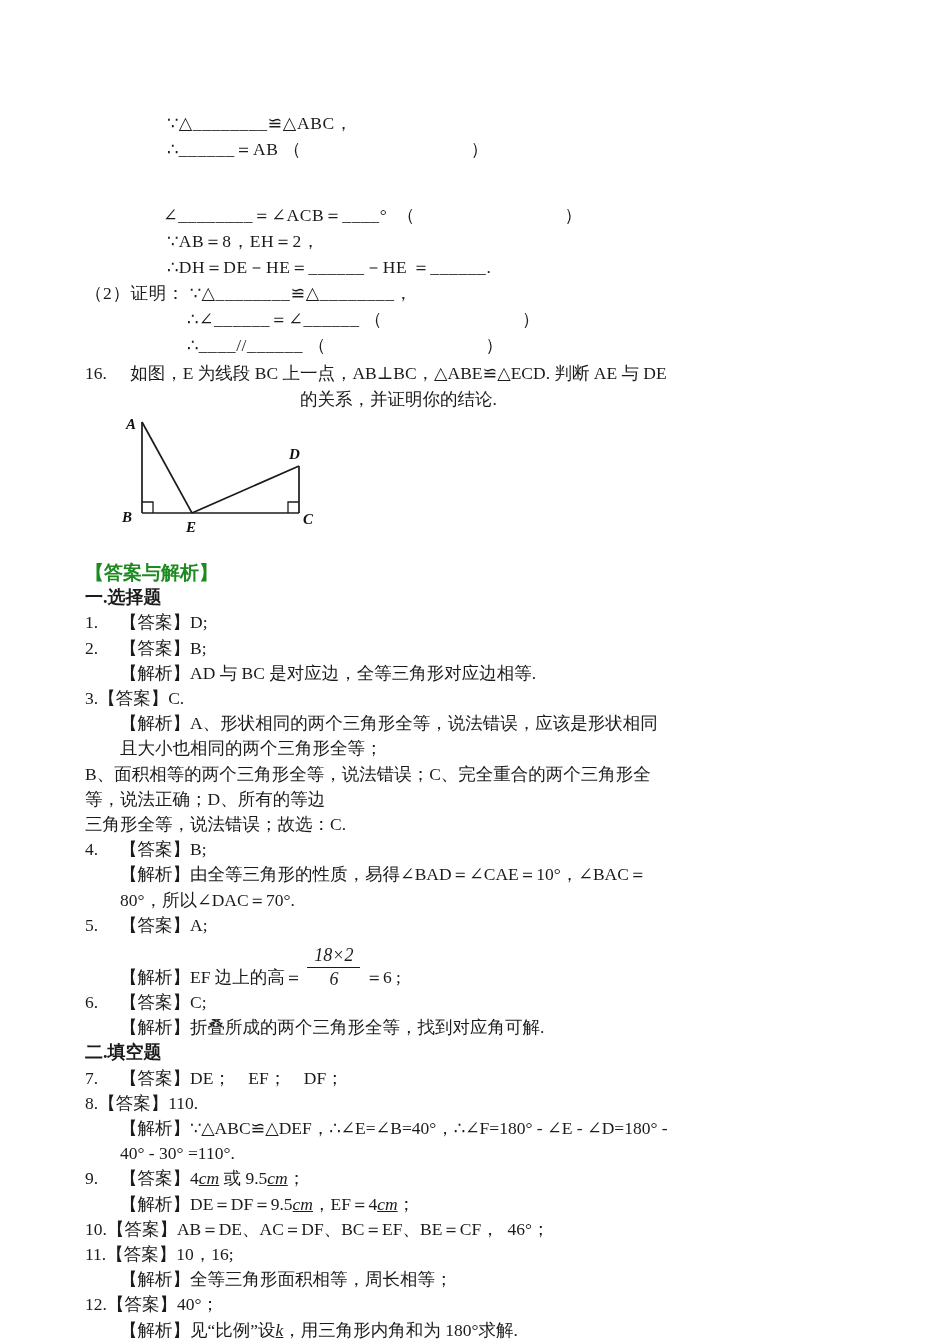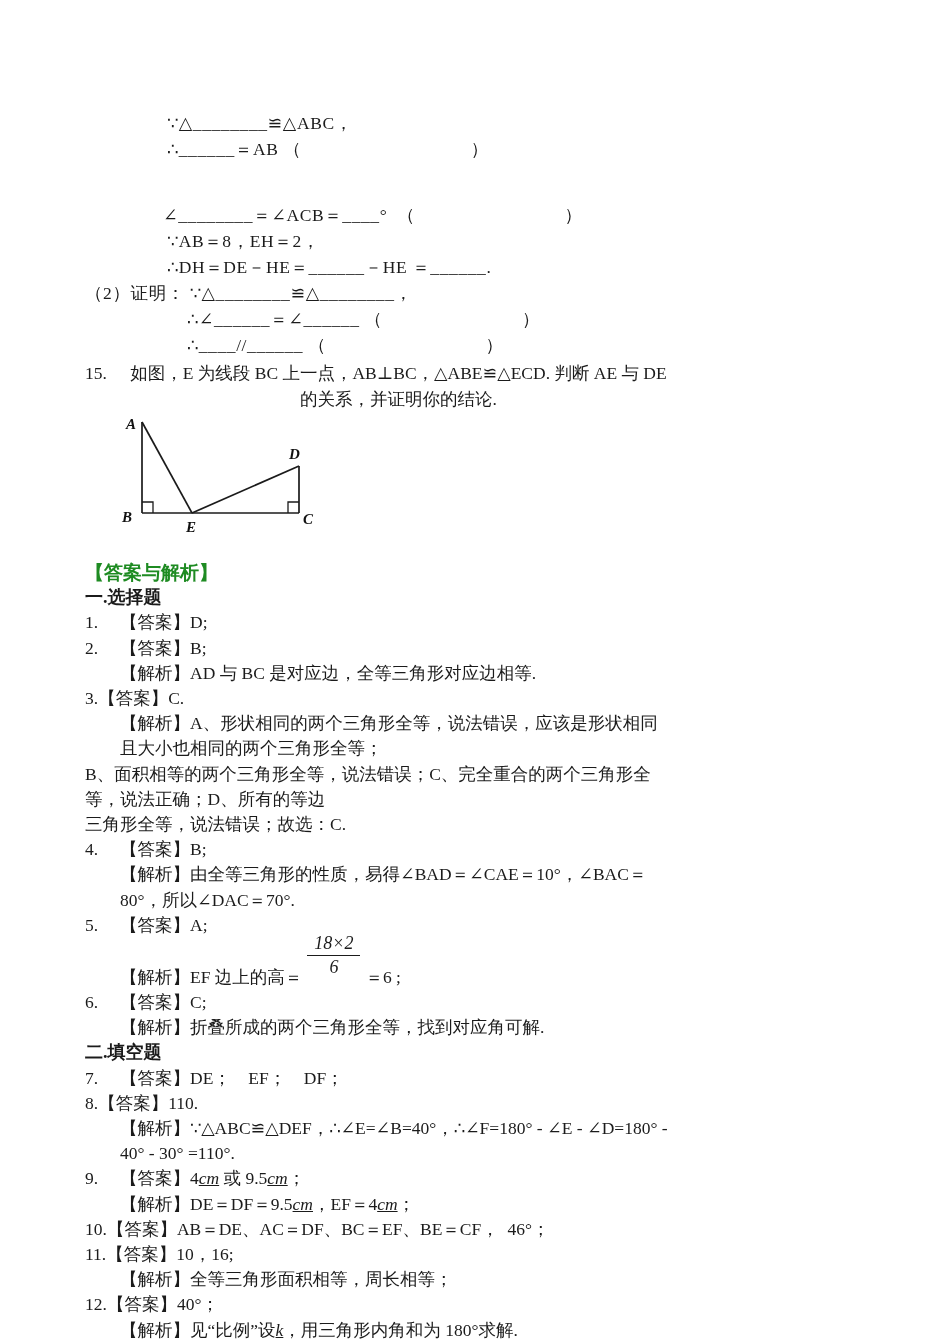--- a/index.html
+++ b/index.html
@@ -57,21 +57,21 @@
   .exp { padding-left: 35px; }
   .fullw { padding-left: 0; }
   .txt { white-space: pre-wrap; text-align: center; }
   .it { font-style: italic; text-decoration: underline; }
 
   
   .fracline { height: 52px; display: flex; align-items: flex-end; }
   .fracline .pre { padding-left: 35px; }
   .frac {
     display: inline-flex; flex-direction: column; align-items: center;
-    margin: 12px 5px; font-style: italic; font-size: 18px; line-height: 21px;
+    margin: 0 5px; font-style: italic; font-size: 18px; line-height: 21px;
   }
   .frac .fnum { padding: 0 7px 1px 7px; border-bottom: 1.6px solid #1b1b1b; }
   .frac .fden { padding-top: 1px; }
 </style>
 </head>
 <body>
 
 <div class="page">
   <div class="content">
 
@@ -81,21 +81,21 @@
       <div class="ln p-ind-b">∠________＝∠ACB＝____°  （                              ）</div>
       <div class="ln p-ind-a">∵AB＝8，EH＝2，</div>
       <div class="ln p-ind-a">∴DH＝DE－HE＝______－HE ＝______.</div>
       <div class="ln"><span>（2）证明： </span><span>∵△________≌△________，</span></div>
       <div class="ln p-ind-c">∴∠______＝∠______ （                            ）</div>
       <div class="ln p-ind-c">∴____//______ （                                ）</div>
     </section>
 
     <section>
       <div class="ln q15row">
-        <span class="qnum">15.</span>
+        <span class="qnum">16.</span>
         <span class="txt">如图，E 为线段 BC 上一点，AB⊥BC，△ABE≌△ECD. 判断 AE 与 DE 的关系，并证明你的结论.</span>
       </div>
       <div class="figure-slot">
         <svg width="232" height="124" viewBox="0 0 232 124">
           <line class="fig-line" x1="30" y1="10" x2="30" y2="101"></line>
           <line class="fig-line" x1="30" y1="10" x2="80" y2="101"></line>
           <line class="fig-line" x1="80" y1="101" x2="187" y2="54"></line>
           <line class="fig-line" x1="187" y1="54" x2="187" y2="101"></line>
           <line class="fig-line" x1="30" y1="101" x2="187" y2="101"></line>
           <polyline class="fig-mark" points="30,90 41,90 41,101"></polyline>

